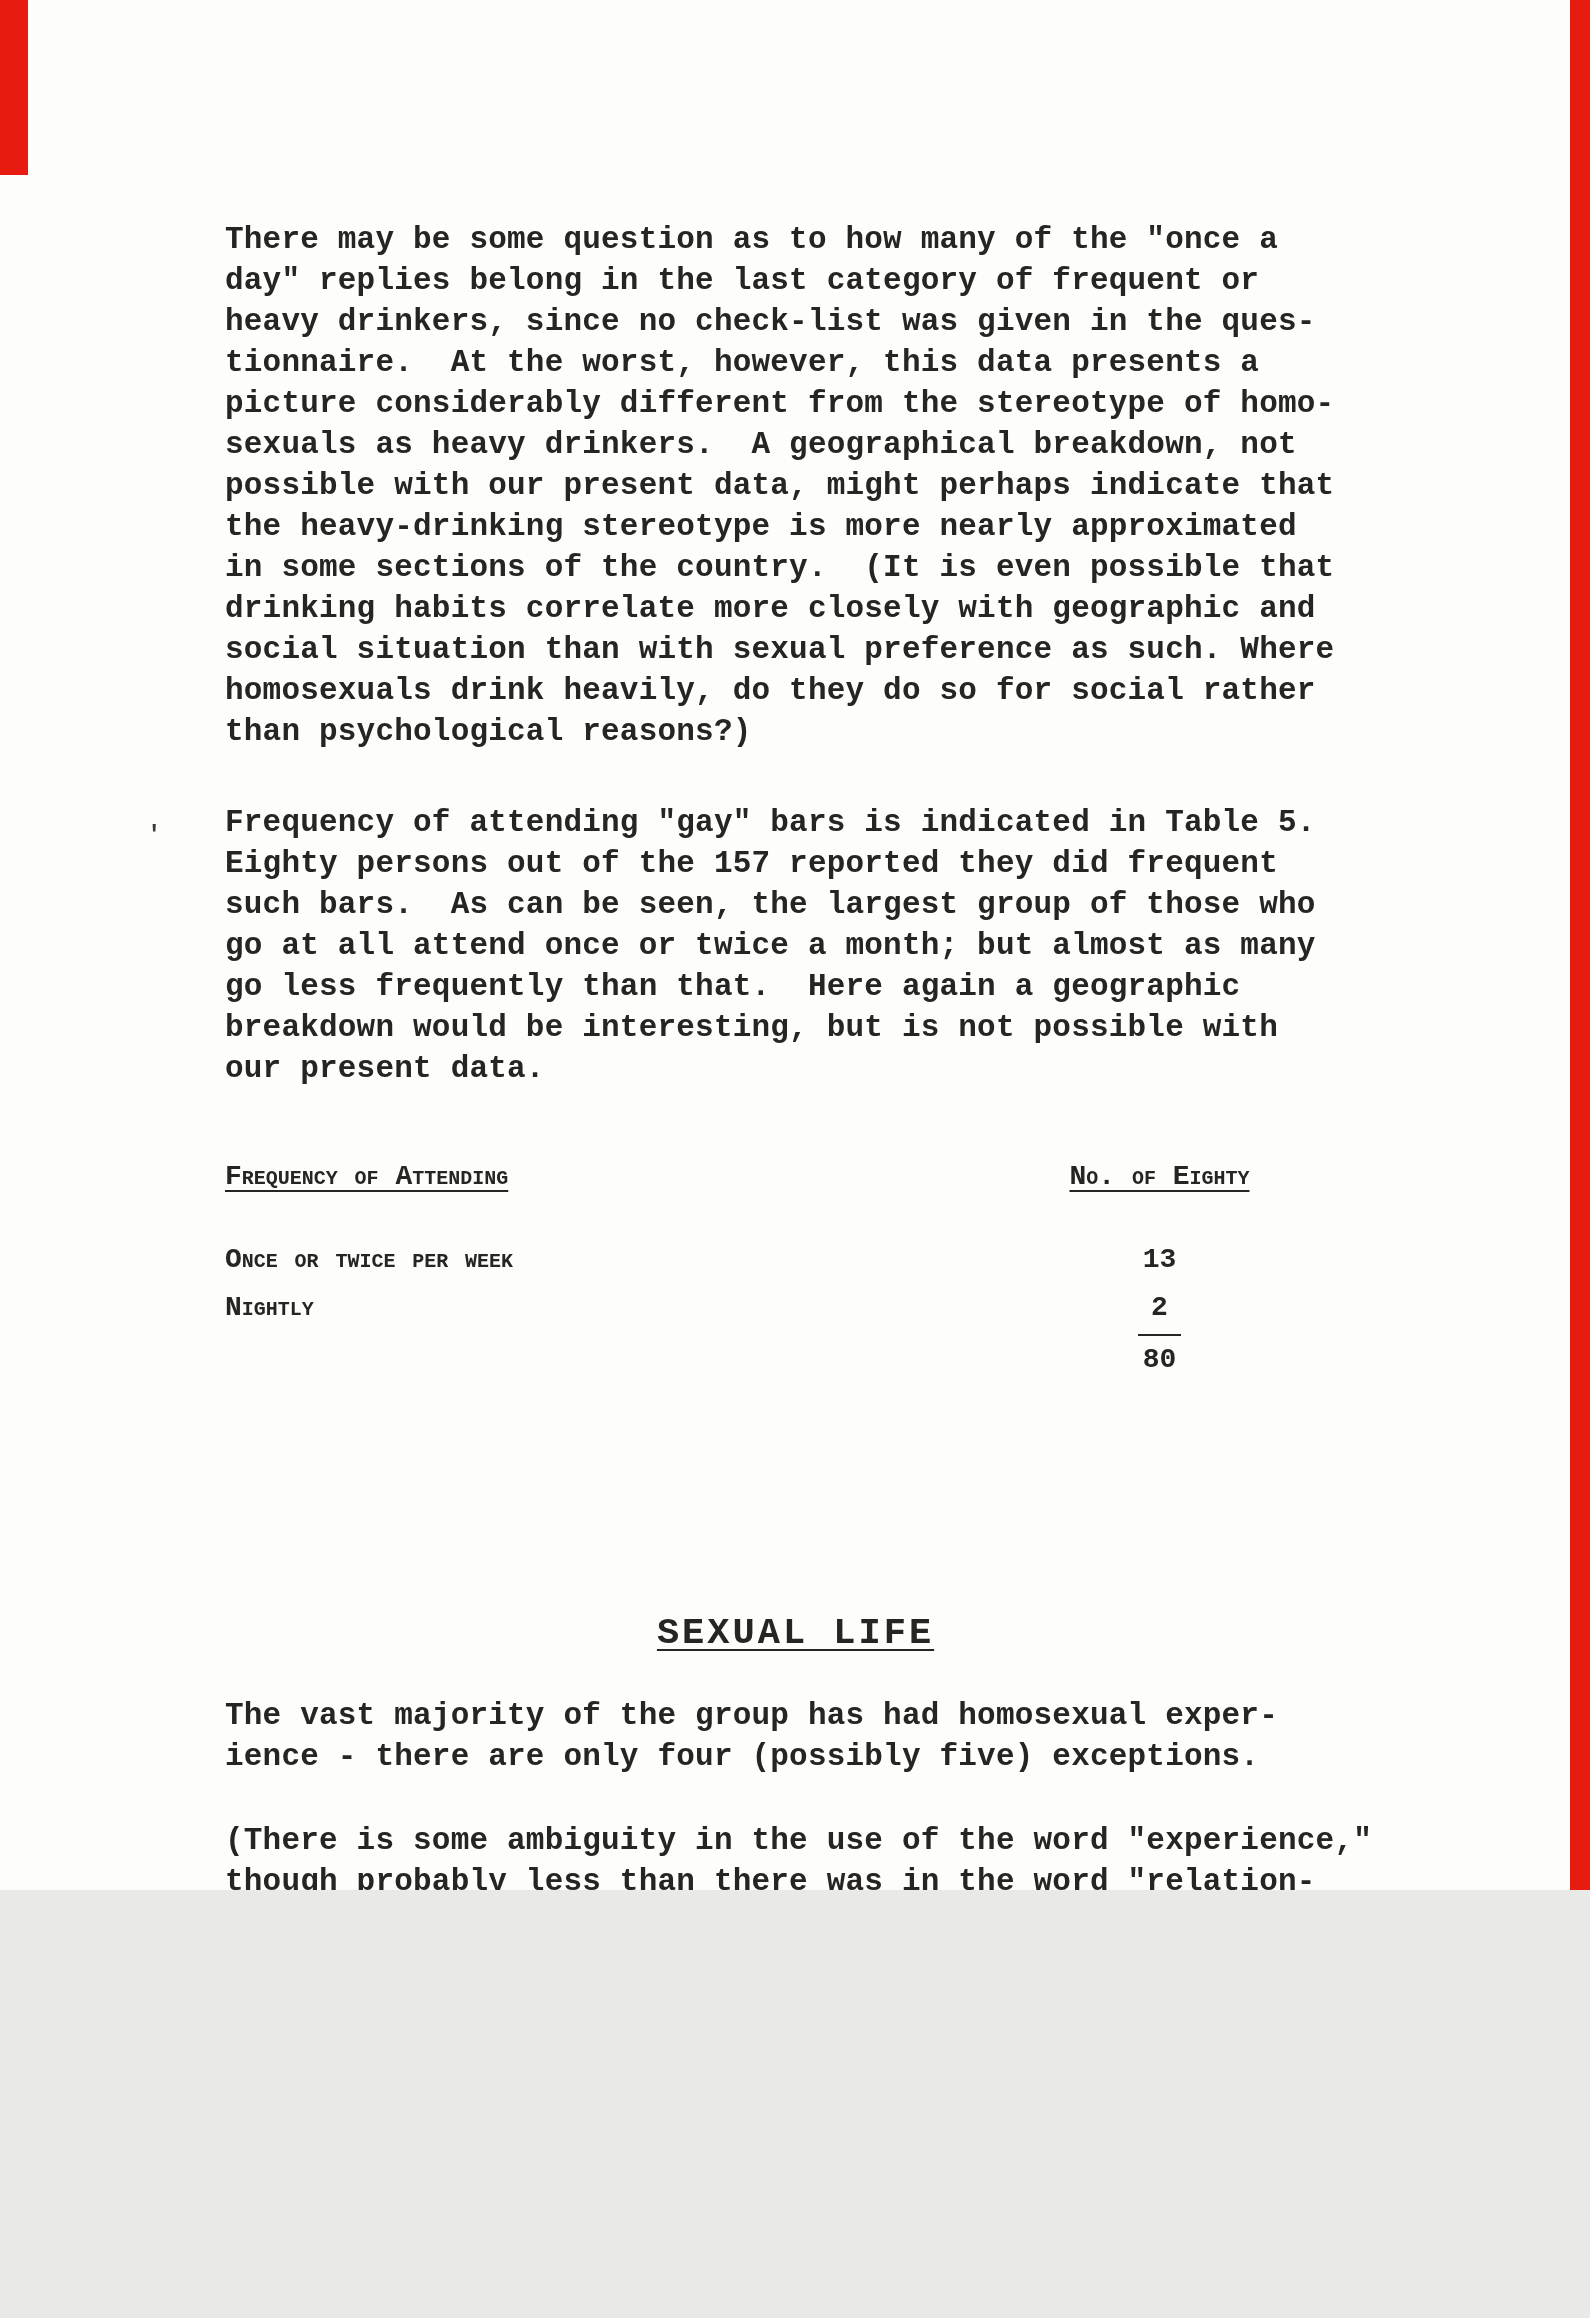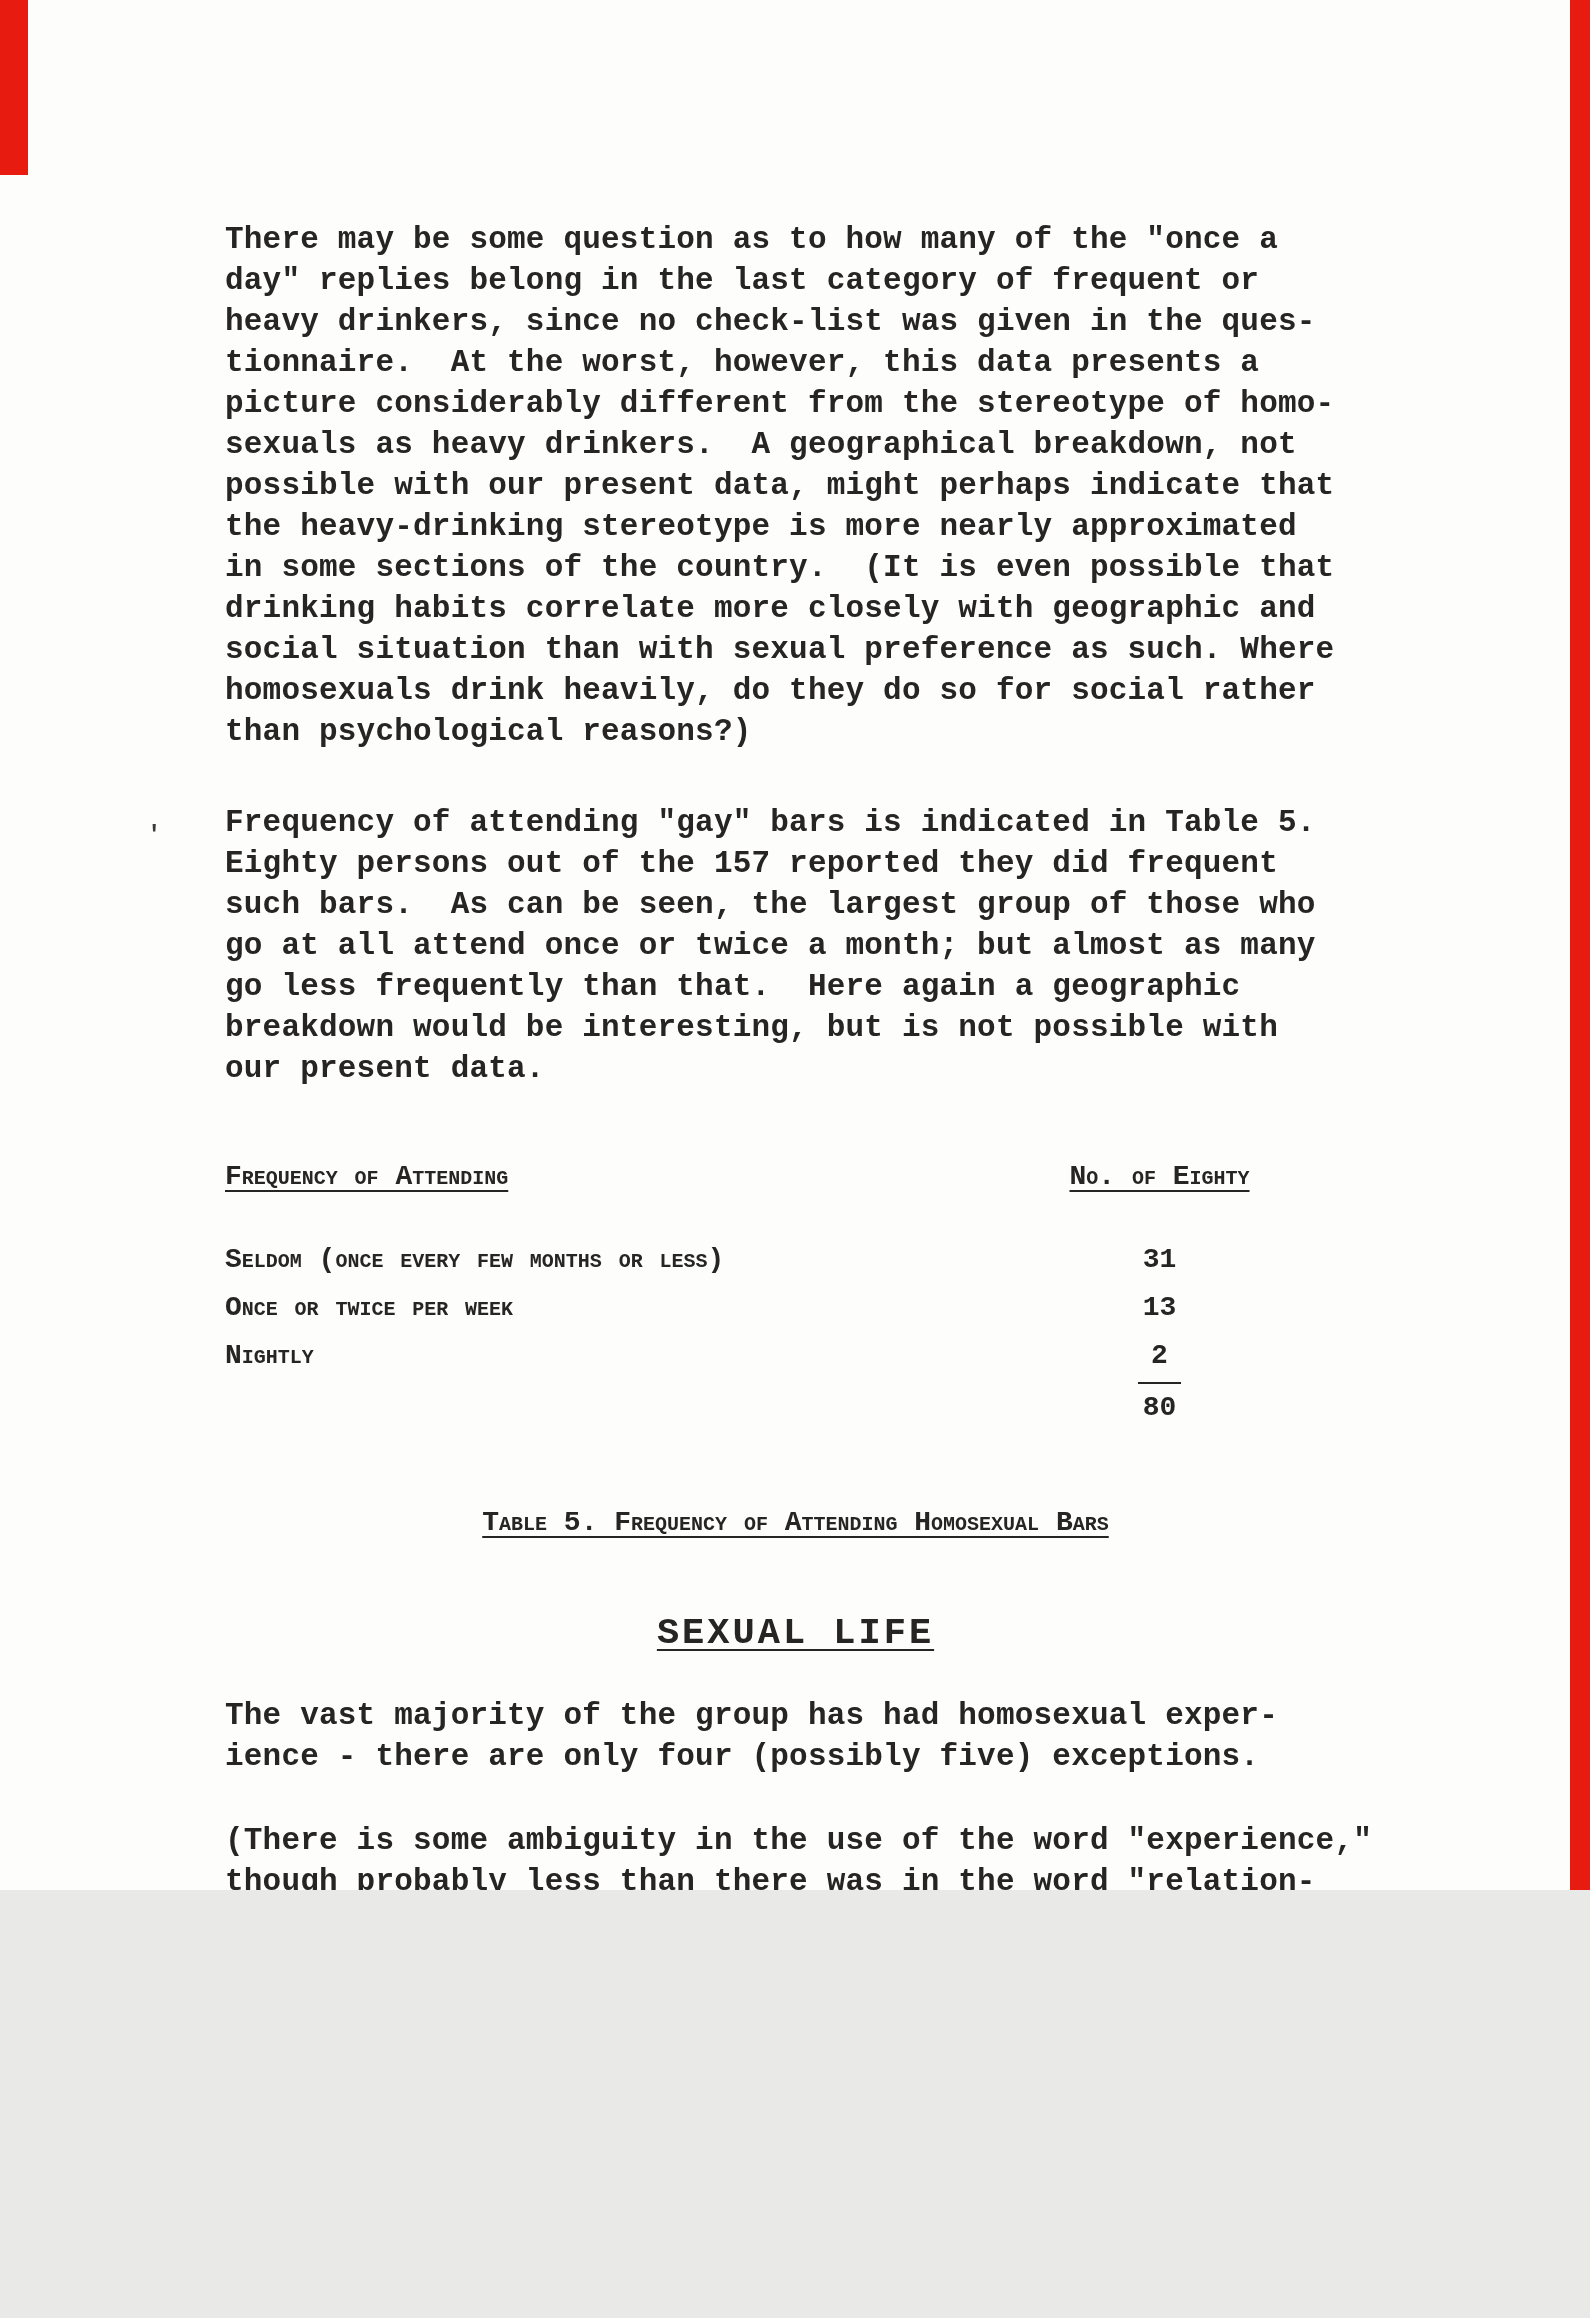--- a/index.html
+++ b/index.html
@@ -133,40 +133,33 @@
 breakdown would be interesting, but is not possible with
 our present data.</p>
 
   <div class="table-block">
     <div class="t-row t-header">
       <span class="t-label sc u">Frequency of Attending</span>
       <span class="t-hr sc u">No. of Eighty</span>
     </div>
 
     <div class="t-row">
-      <span class="t-label sc">Seldom (once every few months or less)</span>
-      <span class="t-val">31</span>
-    </div>
-    <div class="t-row">
       <span class="t-label sc">Once or twice per week</span>
       <span class="t-val">13</span>
     </div>
     <div class="t-row">
       <span class="t-label sc">Nightly</span>
       <span class="t-val"><span class="sum-line">2</span></span>
     </div>
     <div class="t-row">
       <span class="t-label"></span>
       <span class="t-val">80</span>
     </div>
   </div>
 
-  <div class="caption">
-    <span class="sc u">Table 5.  Frequency of Attending Homosexual Bars</span>
-  </div>
 
   <div class="section-heading">
     <span class="u">SEXUAL LIFE</span>
   </div>
 
   <p class="para p3">The vast majority of the group has had homosexual exper-
 ience - there are only four (possibly five) exceptions.</p>
 
   <p class="para p4">(There is some ambiguity in the use of the word "experience,"
 though probably less than there was in the word "relation-

